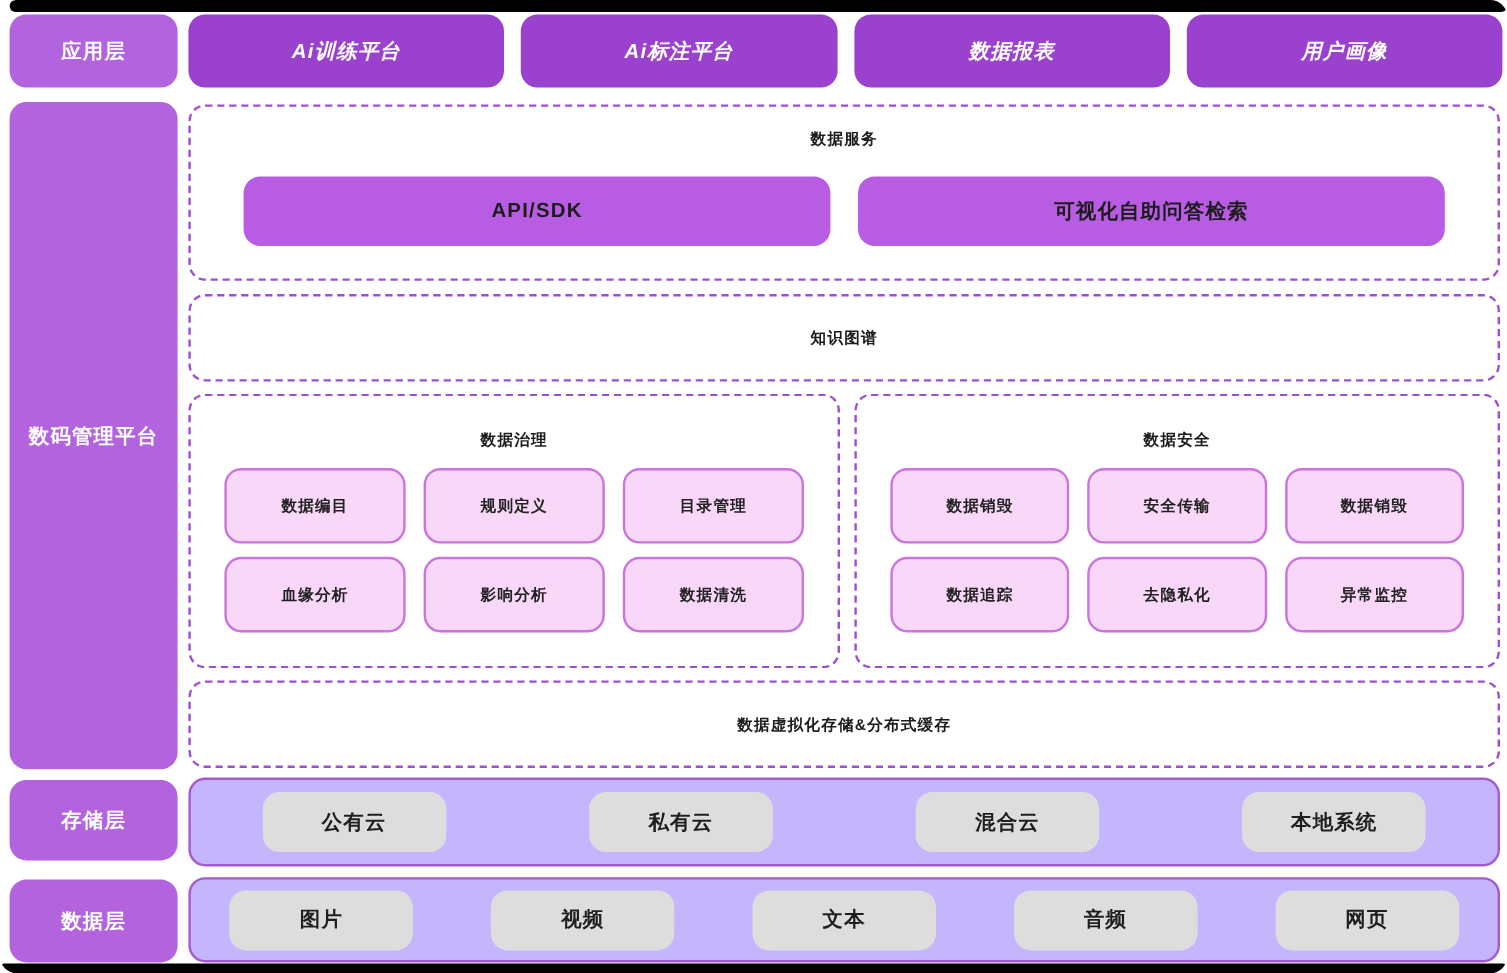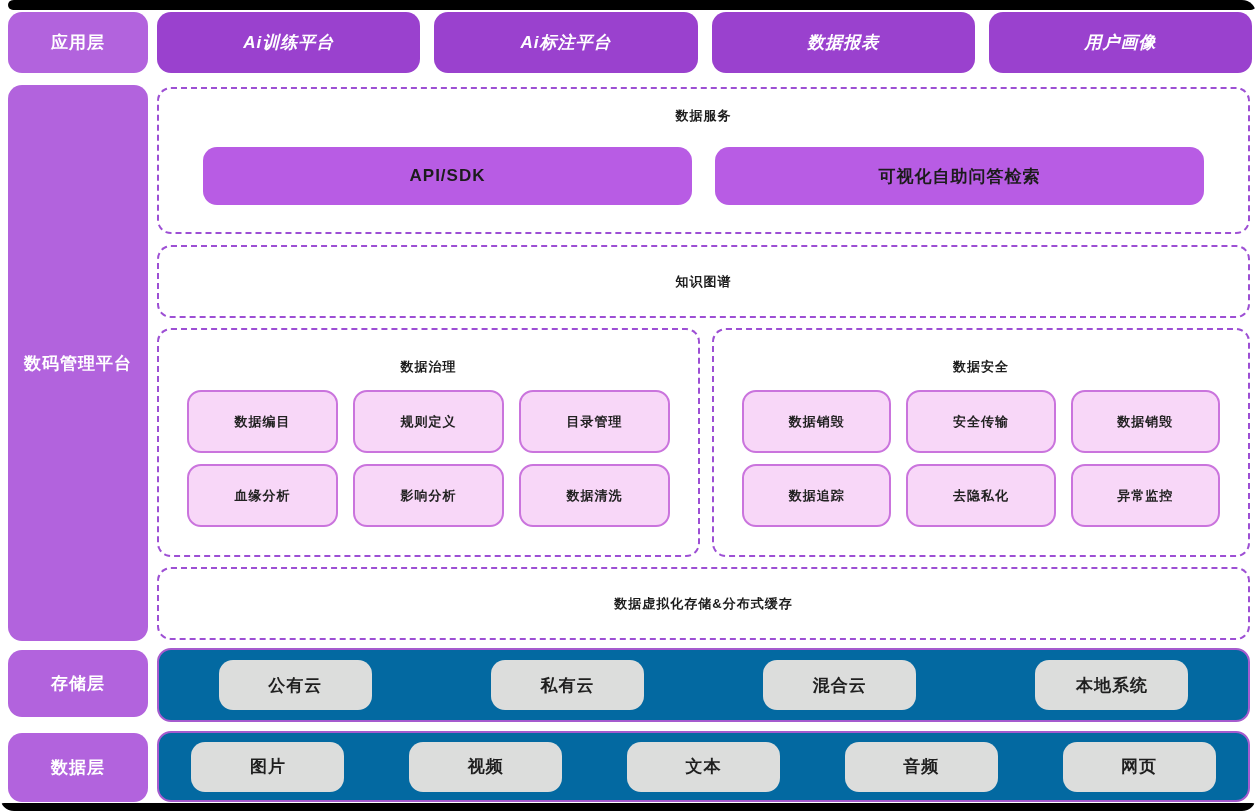--- a/index.html
+++ b/index.html
@@ -72,21 +72,21 @@
     color: #222222; display: flex; align-items: center; justify-content: center;
     font-size: 13px; font-weight: 700; letter-spacing: 1px; cursor: pointer;
   }
 
   .sec-virtual { left: 157px; top: 567px; width: 1093px; height: 73px;
     display: flex; align-items: center; justify-content: center; }
 
   
   .solid-row {
     position: absolute; left: 157px; width: 1093px;
-    border: 2px solid #a55bce; background: #0369a1;
+    border: 2px solid #a55bce; background: #c4b5fd;
     display: flex; align-items: center; justify-content: space-around;
   }
   .row-storage { top: 648px; height: 74px; }
   .row-data    { top: 731px; height: 71px; }
   .gray-box {
     width: 153px; height: 50px; background: #dcdddc; color: #1f1f1f;
     display: flex; align-items: center; justify-content: center;
     font-size: 17px; font-weight: 700; letter-spacing: 1px; cursor: pointer;
   }
 </style>

